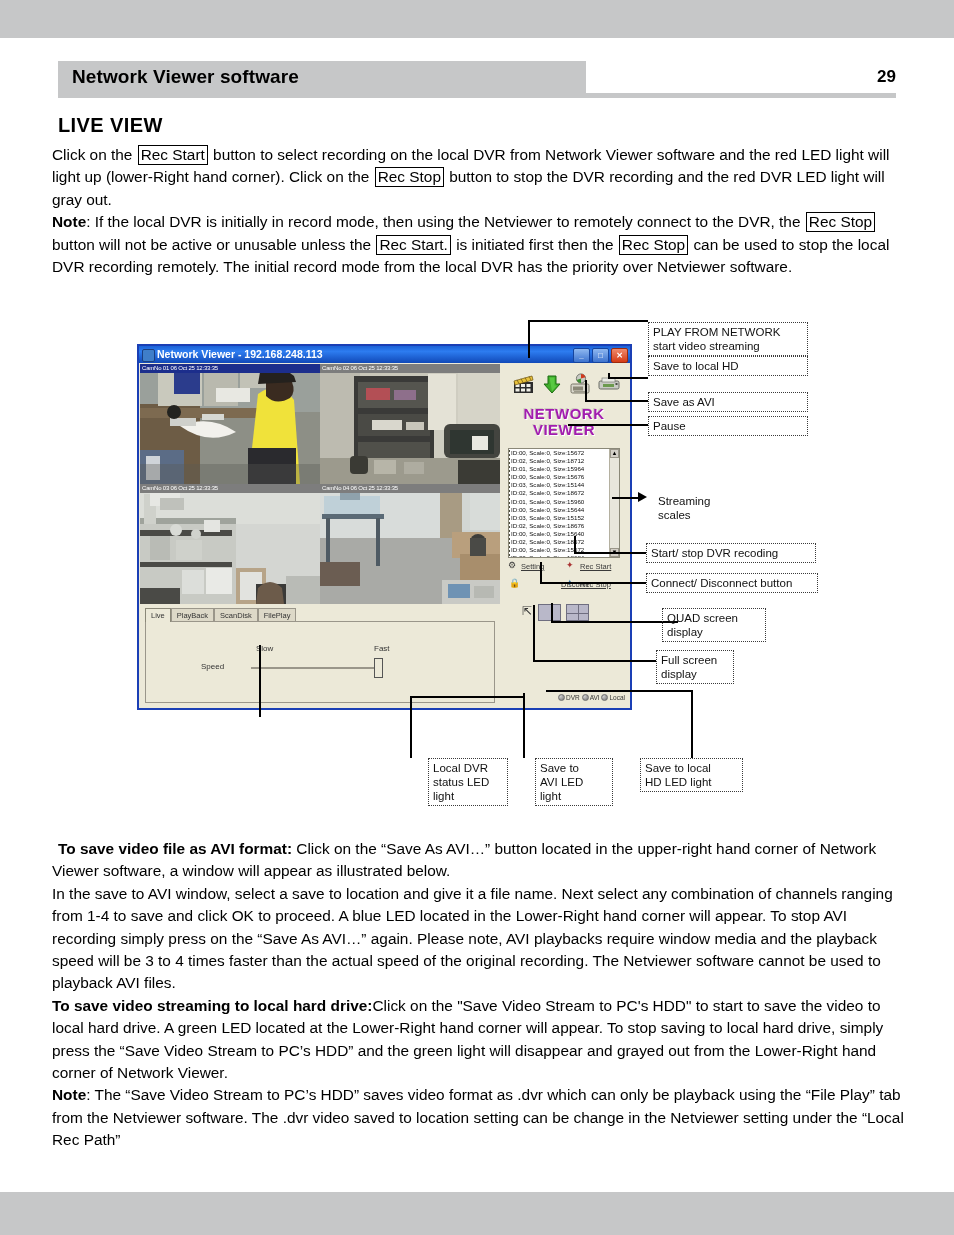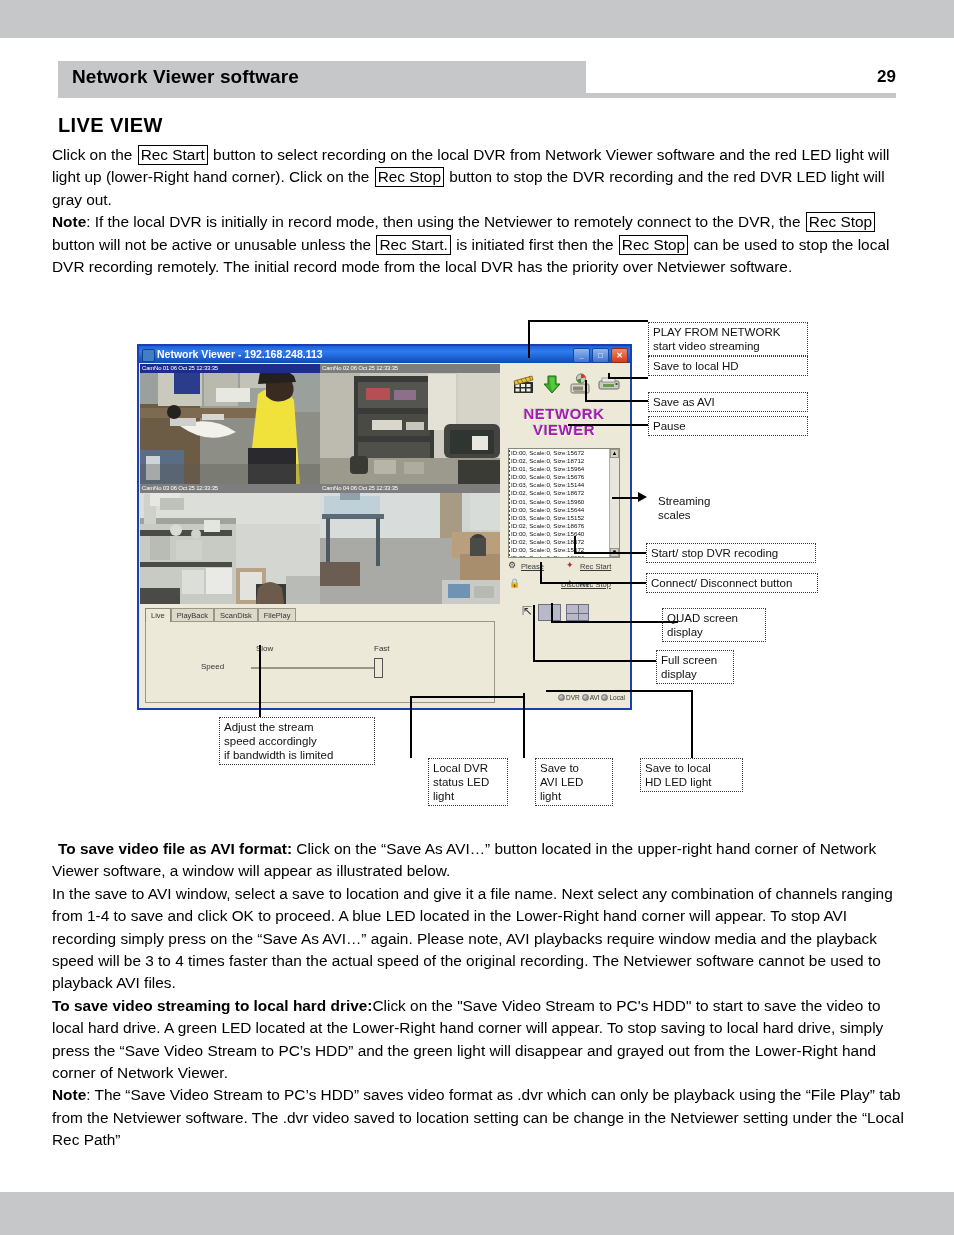--- a/index.html
+++ b/index.html
@@ -331,21 +331,21 @@
               <div class="row">ID:00, Scale:0, Size:18684</div>
             </div>
           <div class="logscroll">
             <div class="ar t">▲</div>
             <div class="ar b">▼</div>
           </div>
         </div>
 
         <div class="ctlrow" style="top:196px;">
           <span class="gl" style="left:0;top:0;">⚙</span>
-          <span class="lbl" style="left:13px;top:2px;">Please</span>
+          <span class="lbl" style="left:13px;top:2px;">Setting</span>
           <span class="gl" style="left:58px;top:0;color:#a33;">✦</span>
           <span class="lbl" style="left:72px;top:2px;">Rec Start</span>
         </div>
 
         <div class="ctlrow" style="top:214px;">
           <span class="gl" style="left:1px;top:0;">🔒</span>
           <span class="lbl" style="left:13px;top:2px;margin-left:40px;">Disconn</span>
           <span class="gl" style="left:58px;top:0;color:#2a6ea3;">✦</span>
           <span class="lbl" style="left:72px;top:2px;">Rec Stop</span>
         </div>
@@ -418,23 +418,20 @@
     <div class="cl" style="left:648px;top:92px;width:160px;">Save as AVI</div>
     <div class="cl" style="left:648px;top:116px;width:160px;">Pause</div>
     <div class="plain" style="left:658px;top:186px;margin-top:8px;">Streaming
 scales</div>
     <div class="cl" style="left:646px;top:243px;width:170px;">Start/ stop DVR recoding</div>
     <div class="cl" style="left:646px;top:273px;width:172px;">Connect/ Disconnect  button</div>
     <div class="cl" style="left:662px;top:308px;width:104px;">QUAD screen
 display</div>
     <div class="cl" style="left:656px;top:350px;width:78px;">Full  screen
 display</div>
-    <div class="cl" style="left:219px;top:417px;width:156px;">Adjust  the  stream
-speed accordingly
-if bandwidth is limited</div>
     <div class="cl" style="left:428px;top:458px;width:80px;">Local   DVR
 status LED
 light</div>
     <div class="cl" style="left:535px;top:458px;width:78px;">Save  to
 AVI LED
 light</div>
     <div class="cl" style="left:640px;top:458px;width:103px;">Save to local
 HD LED light</div>
   </div>
 

